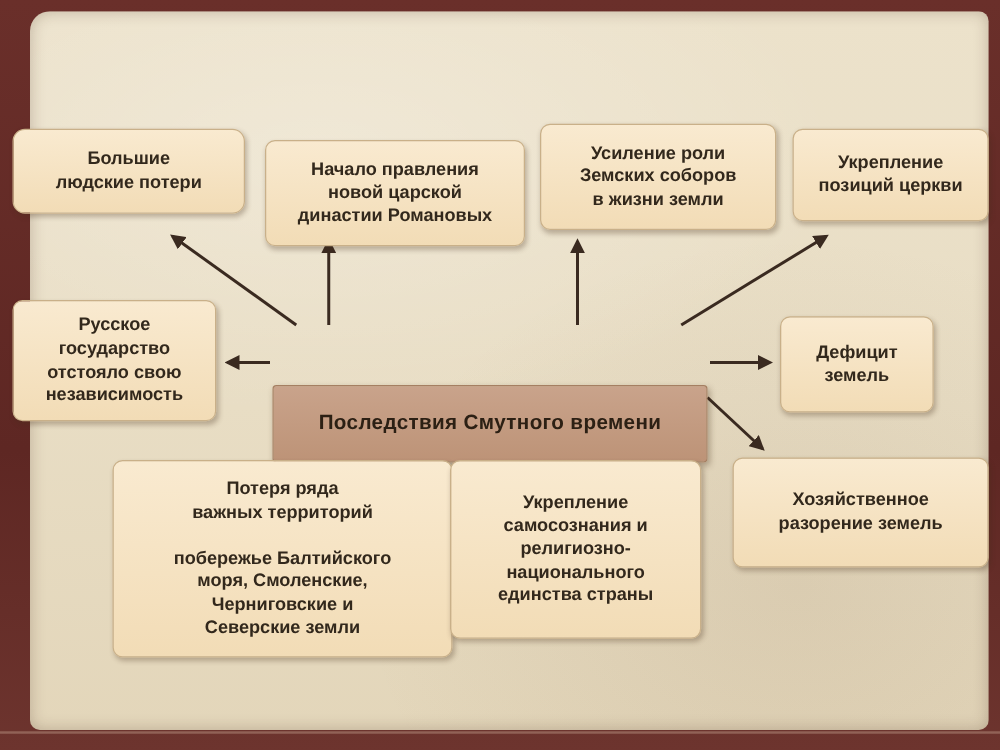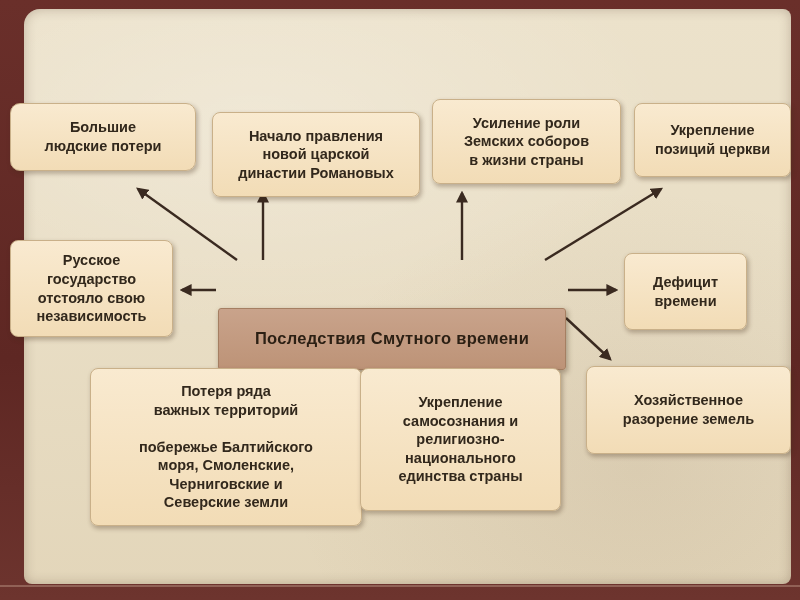--- a/index.html
+++ b/index.html
@@ -77,31 +77,31 @@
     <line x1="566" y1="318" x2="610" y2="359" marker-end="url(#ah)"></line>
   </svg>
 
   <div class="node n-top1">Большие
 людские потери</div>
   <div class="node n-top2">Начало правления
 новой царской
 династии Романовых</div>
   <div class="node n-top3">Усиление роли
 Земских соборов
-в жизни страны</div>
+в жизни земли</div>
   <div class="node n-top4">Укрепление
 позиций церкви</div>
 
   <div class="node n-left">Русское
 государство
 отстояло свою
 независимость</div>
   <div class="node center n-center">Последствия Смутного времени</div>
   <div class="node n-right">Дефицит
-времени</div>
+земель</div>
 
   <div class="node n-bot1">Потеря ряда
 важных территорий
 
 побережье Балтийского
 моря, Смоленские,
 Черниговские и
 Северские земли</div>
   <div class="node n-bot2">Укрепление
 самосознания и

